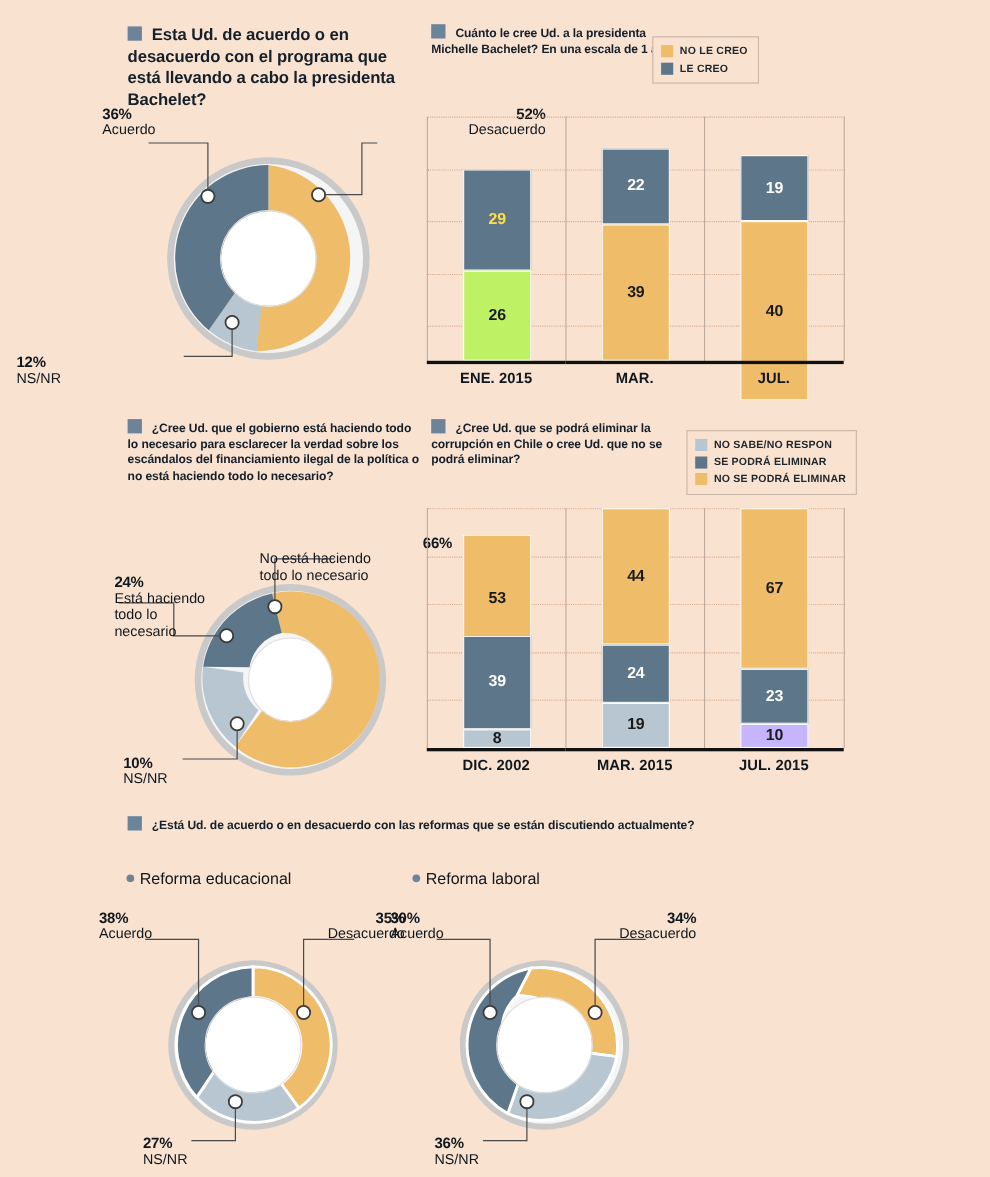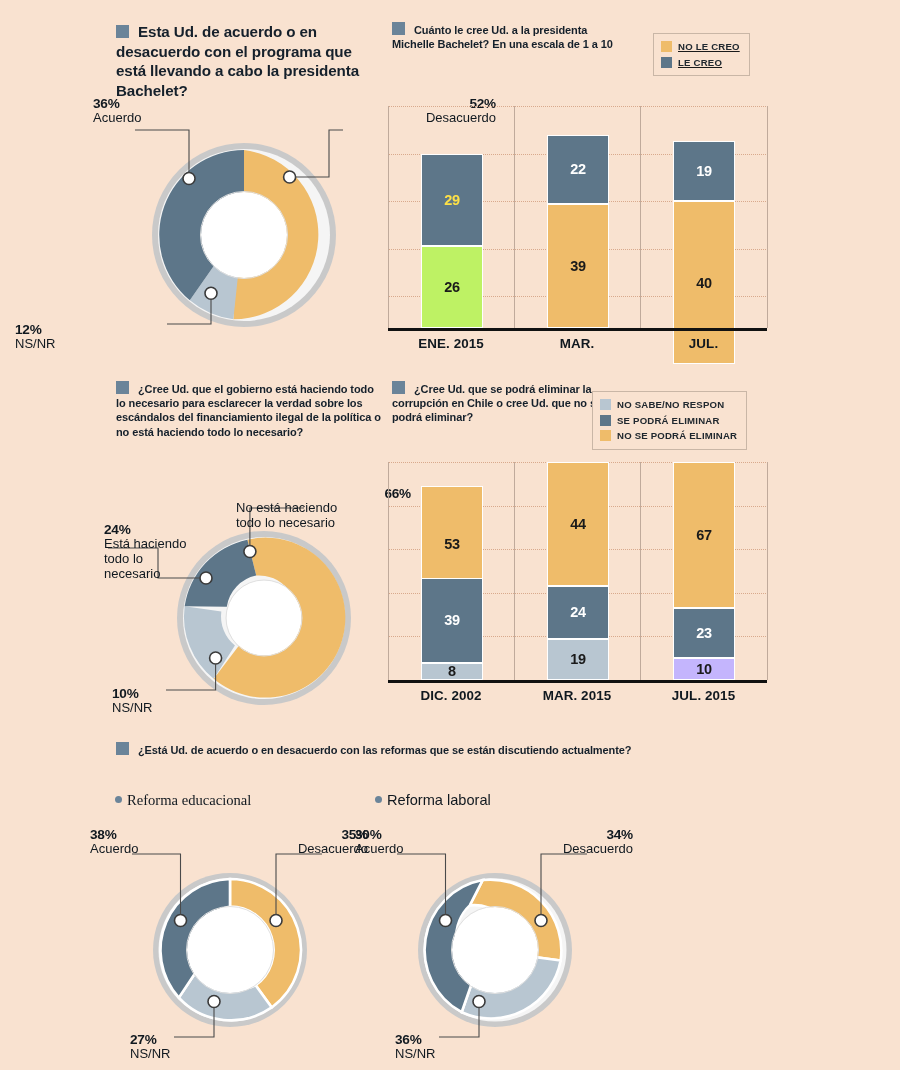--- a/index.html
+++ b/index.html
@@ -148,21 +148,21 @@
   <div class="dlabel leftal" style="left:-58px; top:-46px;">
     <div class="pct">36%</div>
     <div class="txt">Acuerdo</div>
   </div>
 </div>
 
 <div class="panel qhead qsmall" style="left:392px; top:22px; width:225px;">
   <span class="sq"></span><span>Cuánto le cree Ud. a la presidenta Michelle Bachelet? En una escala de 1 a 10</span>
 </div>
 
-<div class="legend" style="left:653px; top:33px;text-decoration:underline;">
+<div class="legend" style="left:593px; top:33px;">
   <div class="row">
     <span class="sw" style="background:#efbc6a"></span>
     <span>NO LE CREO</span>
   </div>
   <div class="row">
     <span class="sw" style="background:#5d7689"></span>
     <span>LE CREO</span>
   </div>
 </div>
 
@@ -252,21 +252,21 @@
   <div class="dlabel leftal" style="left:-72px; top:-8px;">
     <div class="pct">24%</div>
     <div class="txt">Está haciendo<br>todo lo<br>necesario</div>
   </div>
 </div>
 
 <div class="panel qhead qsmall" style="left:392px; top:381px; width:225px;">
   <span class="sq"></span><span>¿Cree Ud. que se podrá eliminar la corrupción en Chile o cree Ud. que no se podrá eliminar?</span>
 </div>
 
-<div class="legend" style="left:592px; top:391px;">
+<div class="legend" style="left:624px; top:391px;">
   <div class="row">
     <span class="sw" style="background:#b8c6d1"></span>
     <span>NO SABE/NO RESPON</span>
   </div>
   <div class="row">
     <span class="sw" style="background:#5d7689"></span>
     <span>SE PODRÁ ELIMINAR</span>
   </div>
   <div class="row">
     <span class="sw" style="background:#efbc6a"></span>
@@ -328,21 +328,21 @@
   </div>
   <div class="xlabel" style="left:0px;   top:226px; width:126px;">DIC. 2002</div>
   <div class="xlabel" style="left:126px; top:226px; width:126px;">MAR. 2015</div>
   <div class="xlabel" style="left:252px; top:226px; width:127px;">JUL. 2015</div>
 </div>
 
 <div class="panel qhead qsmall" style="left:116px; top:742px; width:560px;">
   <span class="sq"></span><span>¿Está Ud. de acuerdo o en desacuerdo con las reformas que se están discutiendo actualmente?</span>
 </div>
 
-<div class="bullet-title" style="left:115px; top:792px;font-family:Liberation Serif, serif;">
+<div class="bullet-title" style="left:115px; top:792px;">
   <span class="dot"></span><span>Reforma educacional</span>
 </div>
 <div class="bullet-title" style="left:375px; top:792px;">
   <span class="dot"></span><span>Reforma laboral</span>
 </div>
 
 <div class="donut-wrap" style="left:152px; top:872px;">
   <svg width="156" height="156" viewBox="0 0 156 156">
     <circle cx="78" cy="78" r="77" fill="#c9c9c9"></circle>
     <circle cx="78" cy="78" r="71.5" fill="#f5f5f5"></circle>

